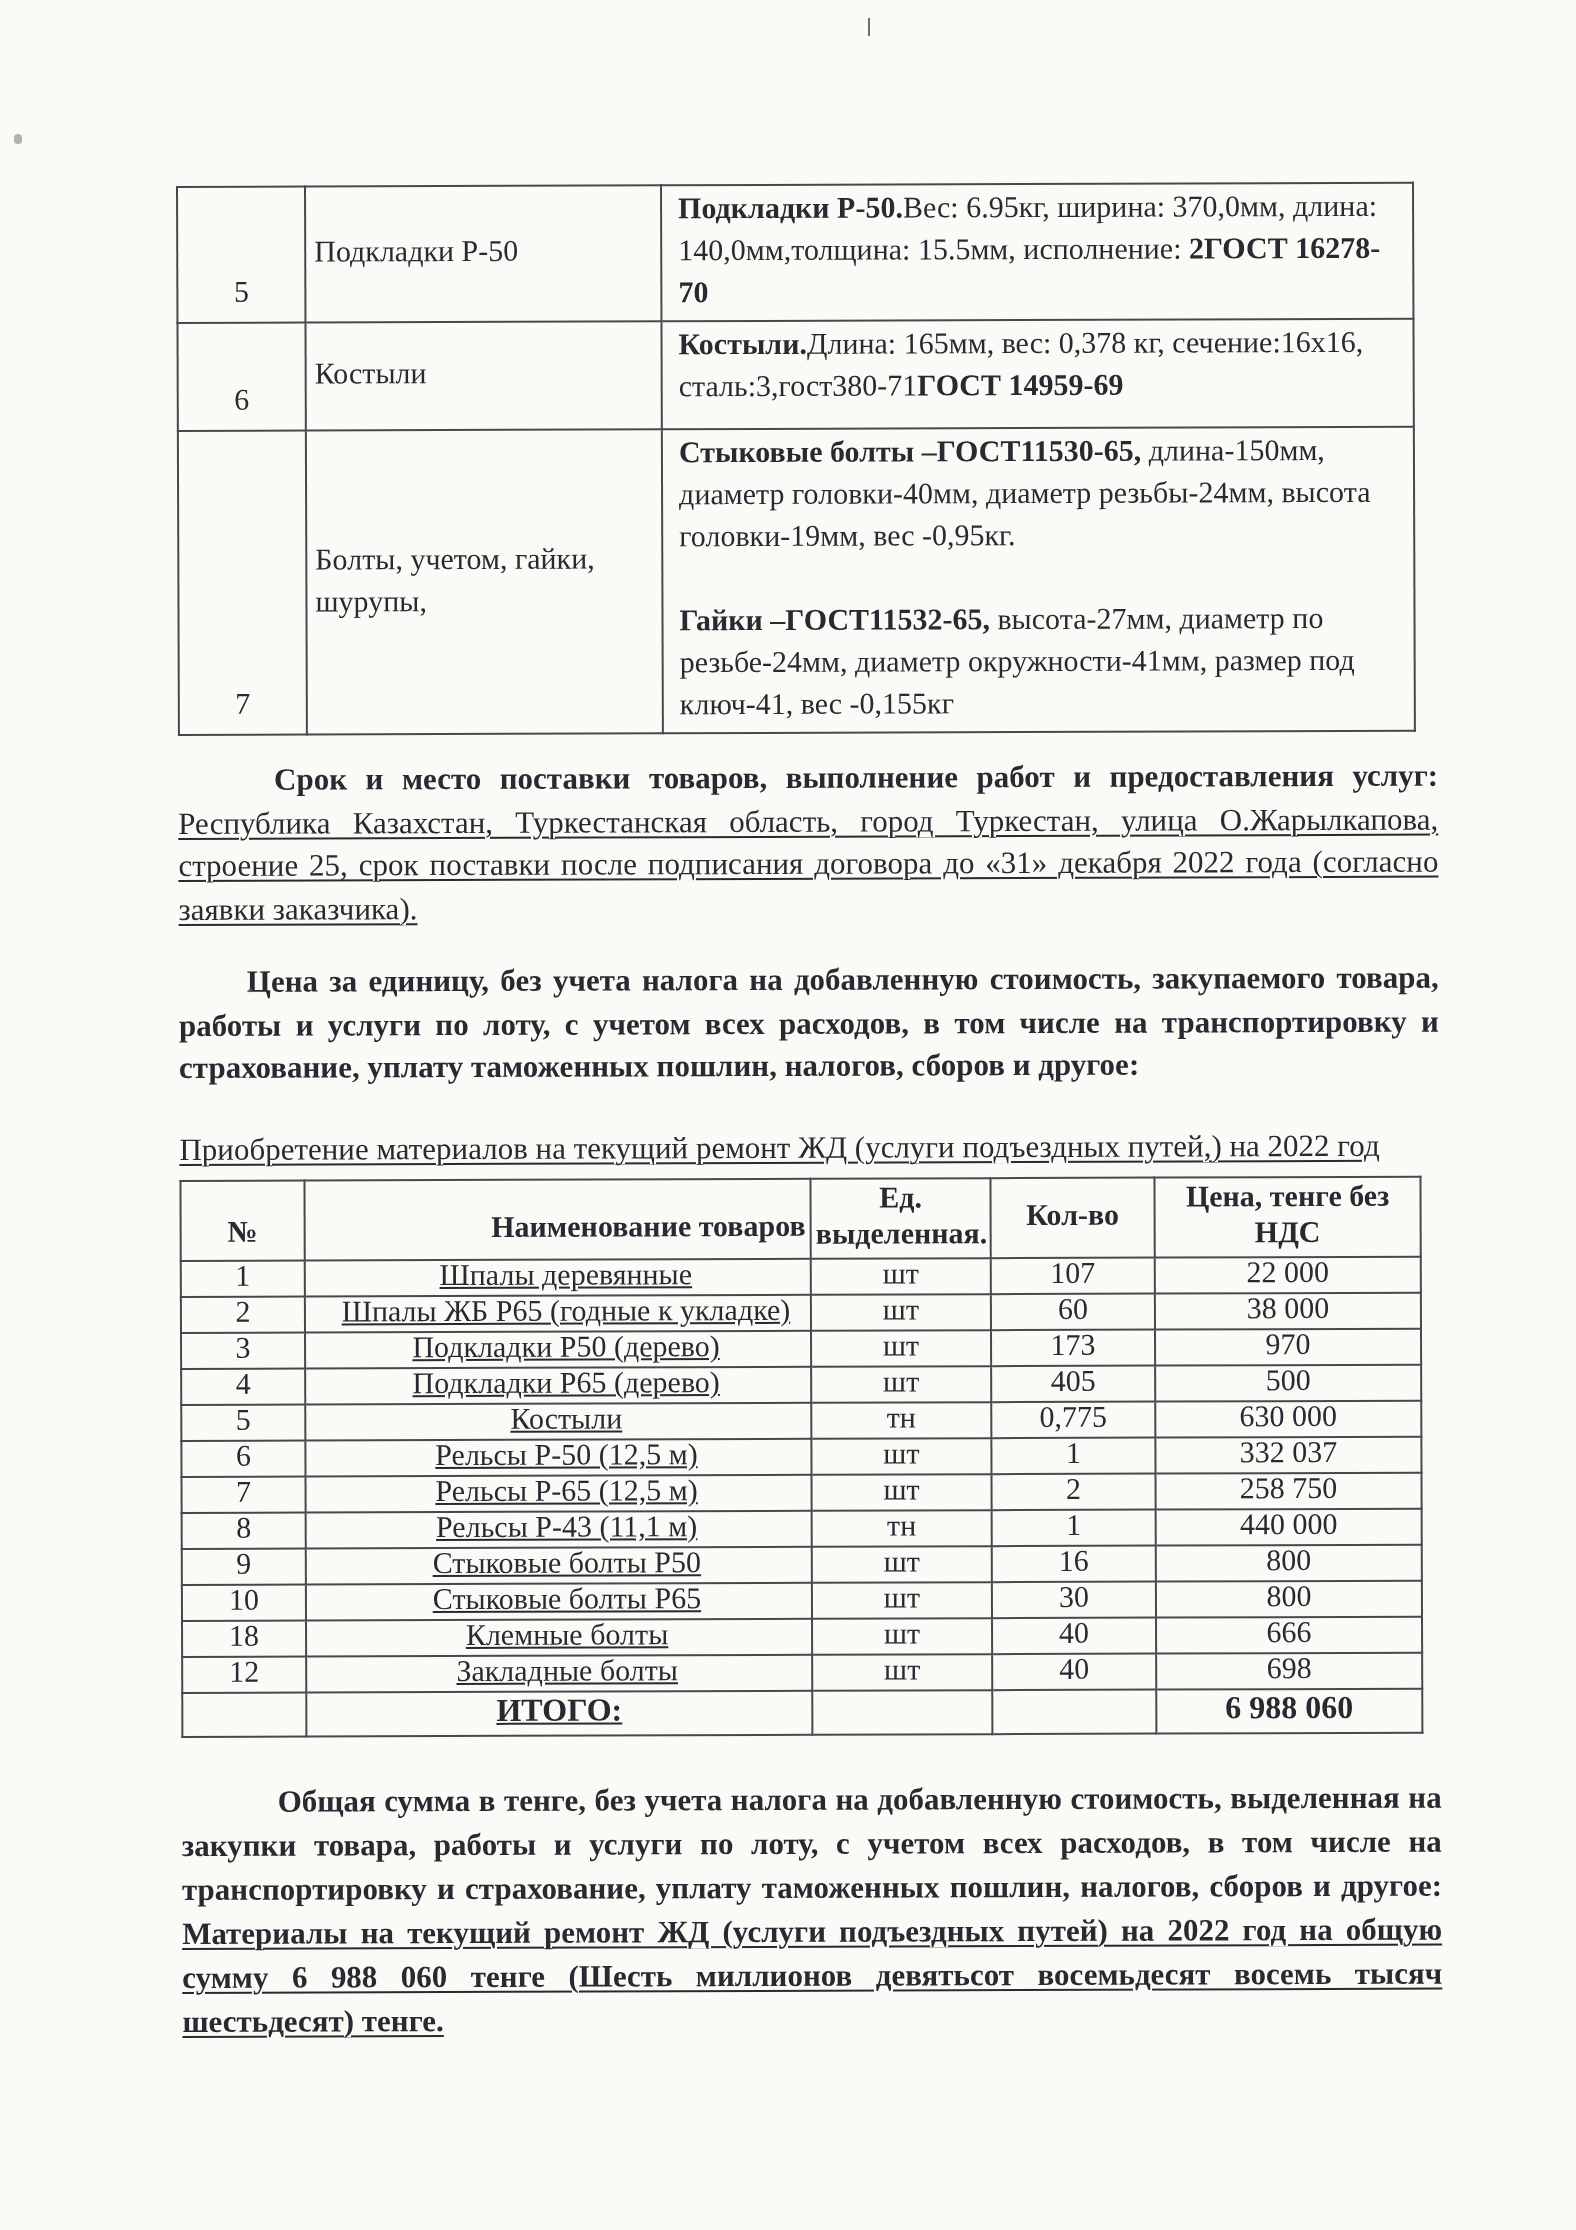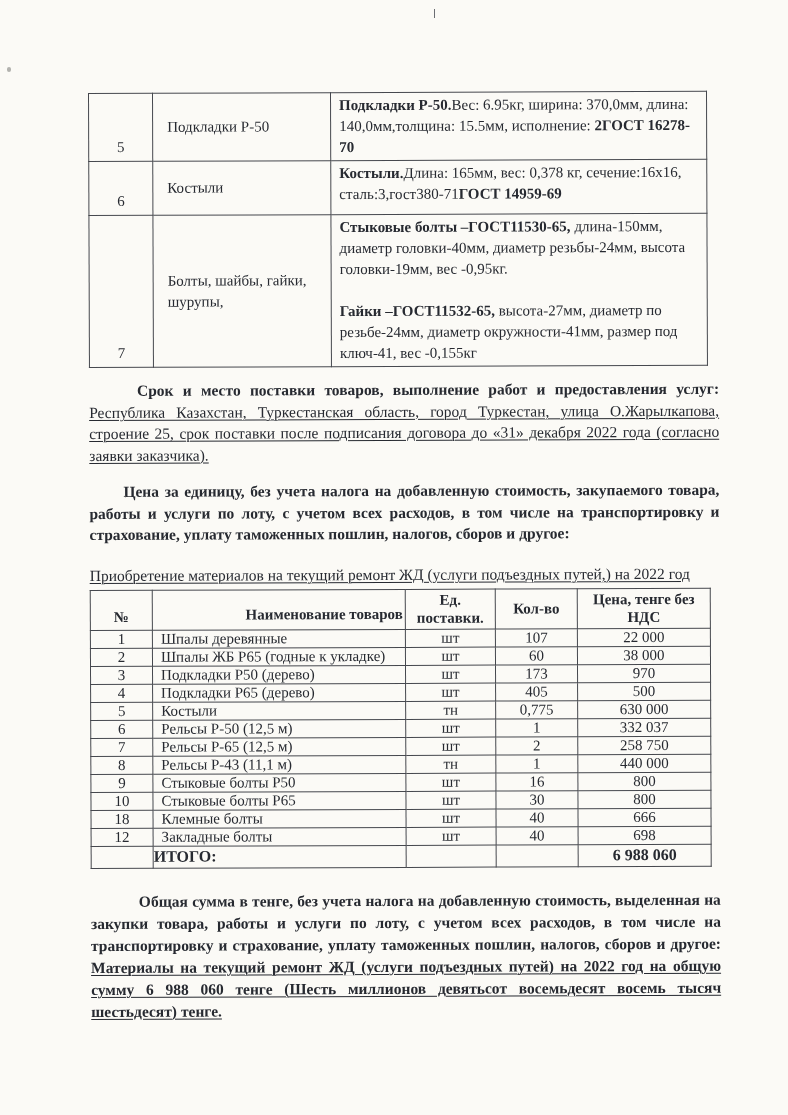--- a/index.html
+++ b/index.html
@@ -17,21 +17,21 @@
   .u{text-decoration:underline;text-underline-offset:2px;text-decoration-thickness:1px;}
 
   
   table{border-collapse:collapse;}
   .spec-table{width:618px;table-layout:fixed;}
   .spec-table td{
     border:1px solid #46484e;font-size:15px;line-height:21px;
     padding:2px 8px;vertical-align:top;
   }
   .spec-table td.num{vertical-align:bottom;text-align:center;padding-bottom:3px;}
-  .spec-table td.nm{vertical-align:middle;padding-left:14px;}
+  .spec-table td.nm{vertical-align:middle;padding-left:4px;}
   .spec-table tr.r5{height:52px;}
   .spec-table tr.r6{height:54px;}
   .spec-table tr.r7{height:150px;}
   .spec-table p{margin:0;}
   .spec-table p.gap{margin-bottom:21px;}
 
   
   .para{margin:0;text-align:justify;font-size:15.5px;line-height:21.5px;}
   .p-delivery{margin-top:12px;text-indent:48px;}
   .p-unit{margin-top:15px;text-indent:34px;font-weight:700;position:relative;}
@@ -44,21 +44,21 @@
   .price-table th,.price-table td{
     border:1px solid #46484e;font-size:15px;padding:0;
   }
   .price-table th{
     font-weight:700;text-align:center;vertical-align:middle;line-height:18px;padding:1px 2px;
   }
   .price-table tr.head{height:40px;}
   .price-table th.numh{vertical-align:bottom;padding-bottom:4px;}
   .price-table th.nameh{text-align:right;padding-left:8px;vertical-align:bottom;padding-bottom:6px;}
   .price-table td{height:17px;line-height:16px;text-align:center;vertical-align:middle;}
-  .price-table td.name{text-align:left;padding-left:8px;}
+  .price-table td.name{text-align:center;padding-left:8px;text-decoration:underline;}
   .price-table tr.total td{height:21px;font-weight:700;font-size:16px;}
   .price-table tr.total td.name{padding-left:0;}
 
   
   .speck{position:absolute;background:#9a9a96;}
   .speck-tick{left:434px;top:9px;width:1px;height:9px;background:#6b6d72;}
   .speck-dot{left:7px;top:67px;width:4px;height:5px;border-radius:2px;background:#b2b2ae;}
 </style>
 </head>
 <body>
@@ -85,21 +85,21 @@
       </tr>
       <tr class="r6">
         <td class="num">6</td>
         <td class="nm">Костыли</td>
         <td>
           <p><span class="b">Костыли.</span><span>Длина: 165мм, вес: 0,378 кг, сечение:16х16, сталь:3,гост380-71</span><span class="b">ГОСТ 14959-69</span></p>
         </td>
       </tr>
       <tr class="r7">
         <td class="num">7</td>
-        <td class="nm">Болты, шайбы, гайки, шурупы,</td>
+        <td class="nm">Болты, учетом, гайки, шурупы,</td>
         <td>
           <p class="gap"><span class="b">Стыковые болты –ГОСТ11530-65,</span><span> длина-150мм, диаметр головки-40мм, диаметр резьбы-24мм, высота головки-19мм, вес -0,95кг.</span></p>
           <p><span class="b">Гайки –ГОСТ11532-65,</span><span> высота-27мм, диаметр по резьбе-24мм, диаметр окружности-41мм, размер под ключ-41, вес -0,155кг</span></p>
         </td>
       </tr>
     </tbody>
       </table>
 
     <p class="para p-delivery"><span class="b">Срок и место поставки товаров, выполнение работ и предоставления услуг: </span><span class="u">Республика Казахстан, Туркестанская область, город Туркестан, улица О.Жарылкапова, строение 25, срок поставки после подписания договора до «31» декабря 2022 года (согласно заявки заказчика).</span></p>
 
@@ -112,21 +112,21 @@
           <col style="width:62px">
           <col style="width:253px">
           <col style="width:90px">
           <col style="width:82px">
           <col style="width:133px">
         </colgroup>
       <tbody>
           <tr class="head">
         <th class="numh">№</th>
         <th class="nameh">Наименование товаров</th>
-        <th>Ед. поставки.</th>
+        <th>Ед. выделенная.</th>
         <th>Кол-во</th>
         <th>Цена, тенге без НДС</th>
       </tr>
       <tr>
             <td>1</td>
             <td class="name">Шпалы деревянные</td>
             <td>шт</td>
             <td>107</td>
             <td>22 000</td>
           </tr>

